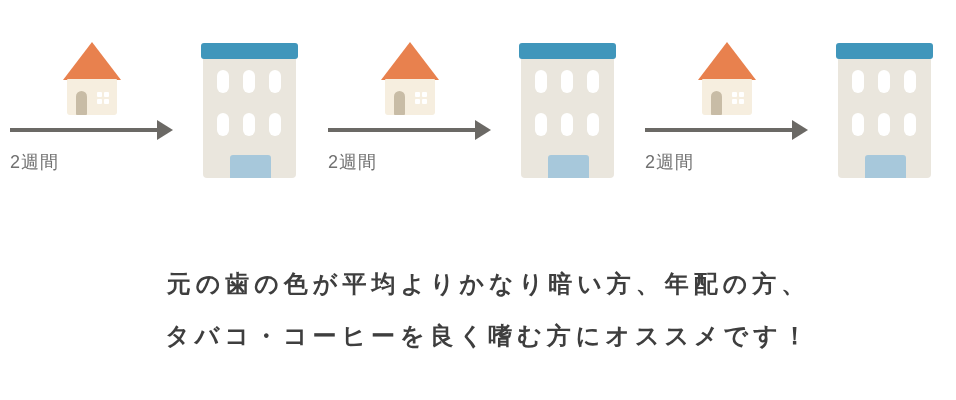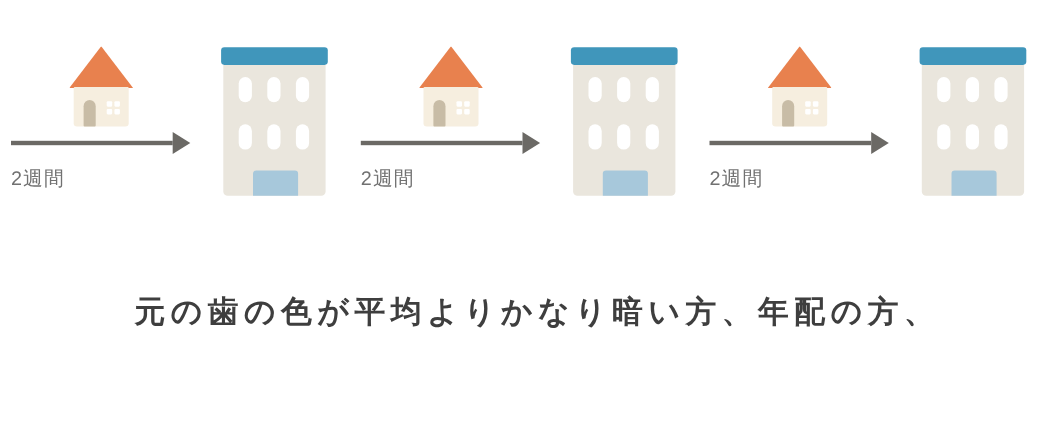--- a/index.html
+++ b/index.html
@@ -87,21 +87,21 @@
     position: absolute; left: 29px; bottom: 0; width: 41px; height: 23px;
     background: var(--building-door-blue);
     border-radius: 3px 3px 0 0;
   }
 
   
   .caption {
     position: absolute; left: 16px; right: 0; top: 258px;
     text-align: center;
     color: var(--caption-text-gray);
-    font-size: 28px; font-weight: 600;
+    font-size: 24px; font-weight: 600;
     line-height: 52px; letter-spacing: 5px;
   }
   .caption p { margin: 0; padding-left: 5px; }
 </style>
 </head>
 <body>
 
 <div class="page">
 
   <div class="steps-row">
@@ -196,15 +196,16 @@
         <div class="b-window r2 c2"></div>
         <div class="b-window r2 c3"></div>
         <div class="building-door"></div>
       </div>
     </div>
 
   </div>
 
   <div class="caption">
     <p>元の歯の色が平均よりかなり暗い方、年配の方、</p>
+    <p>タバコ・コーヒーを良く嗜む方にオススメです！</p>
   </div>
 
 </div>
 
 </body></html>

